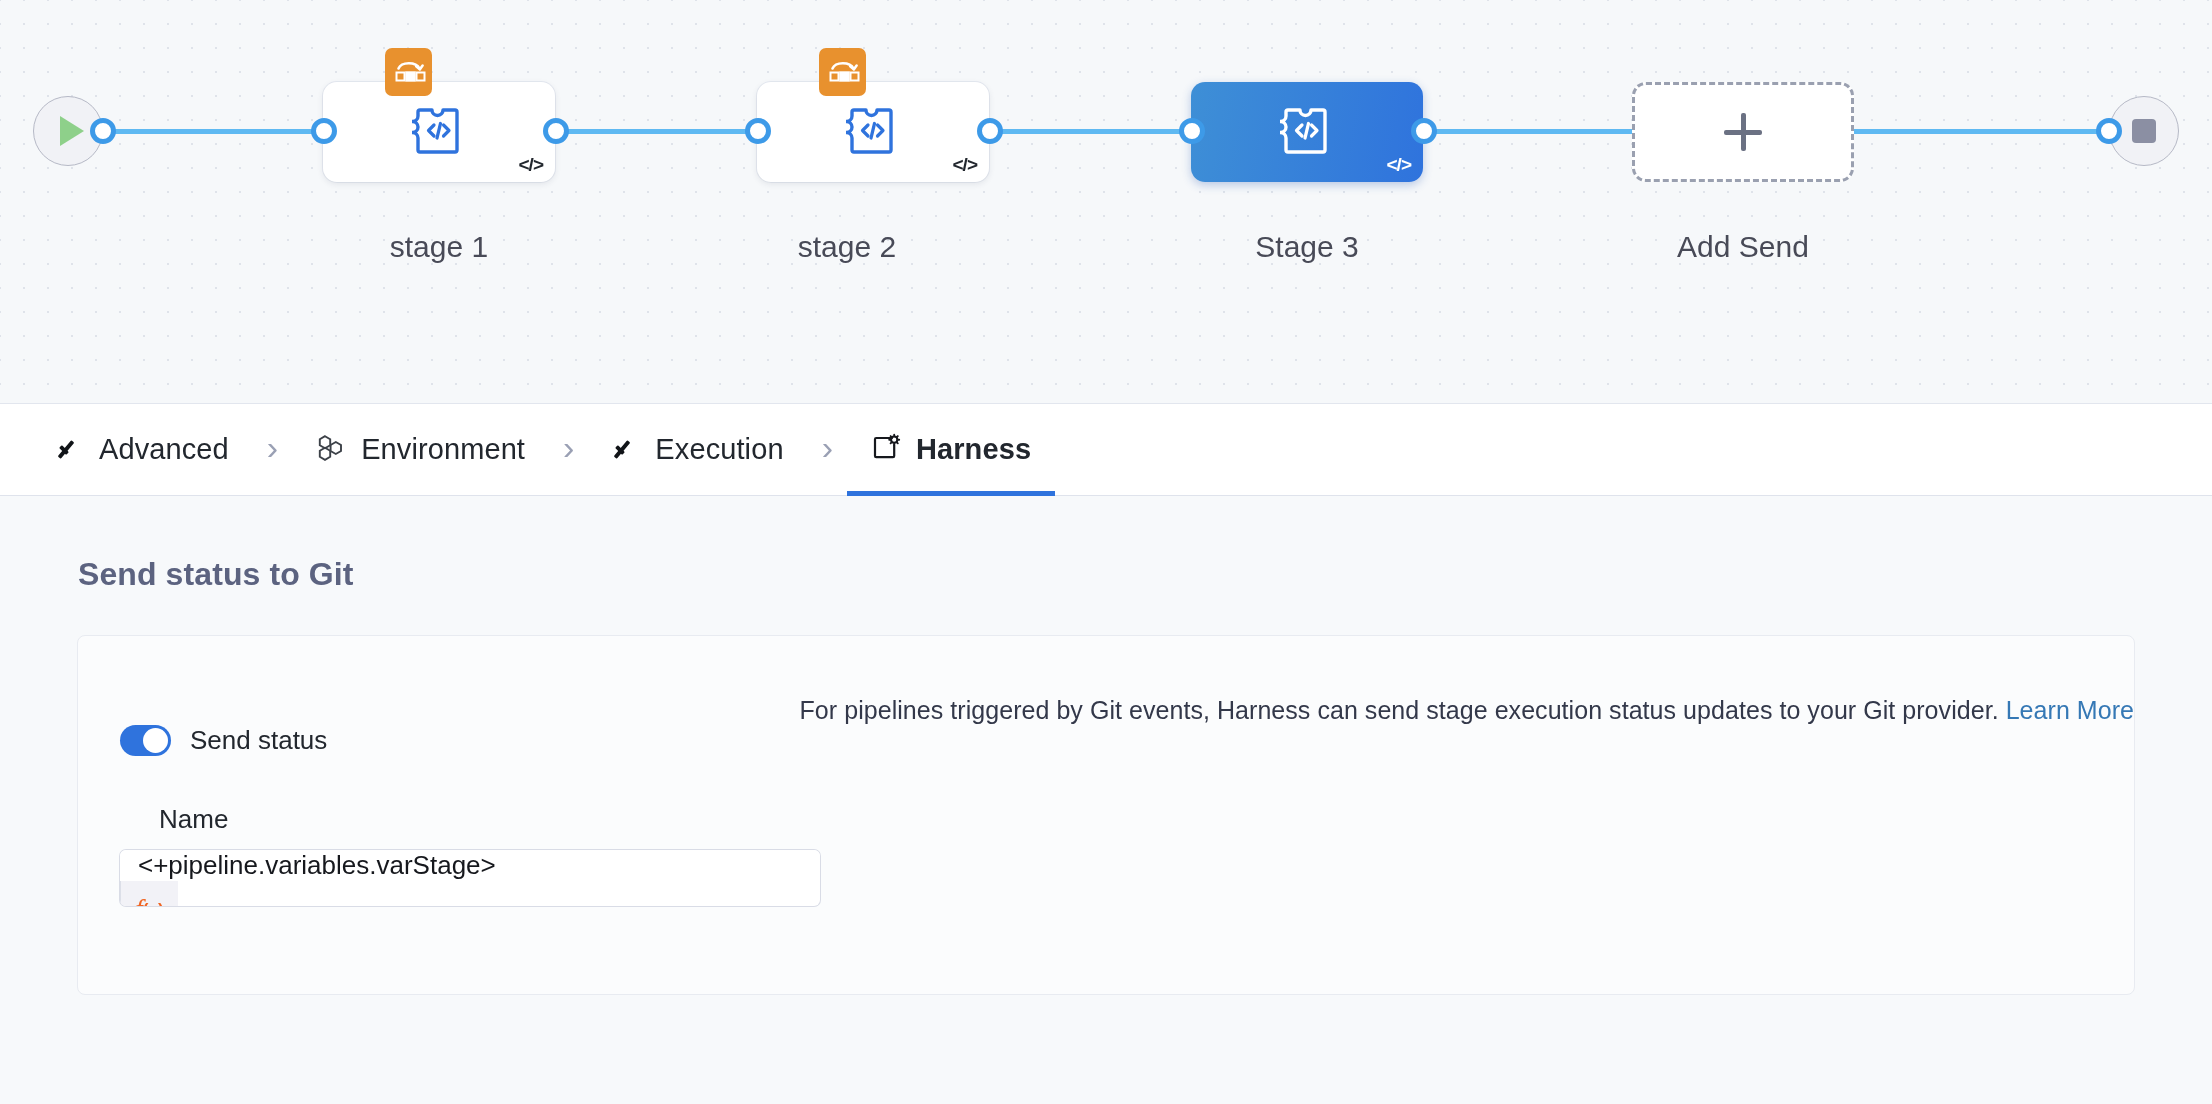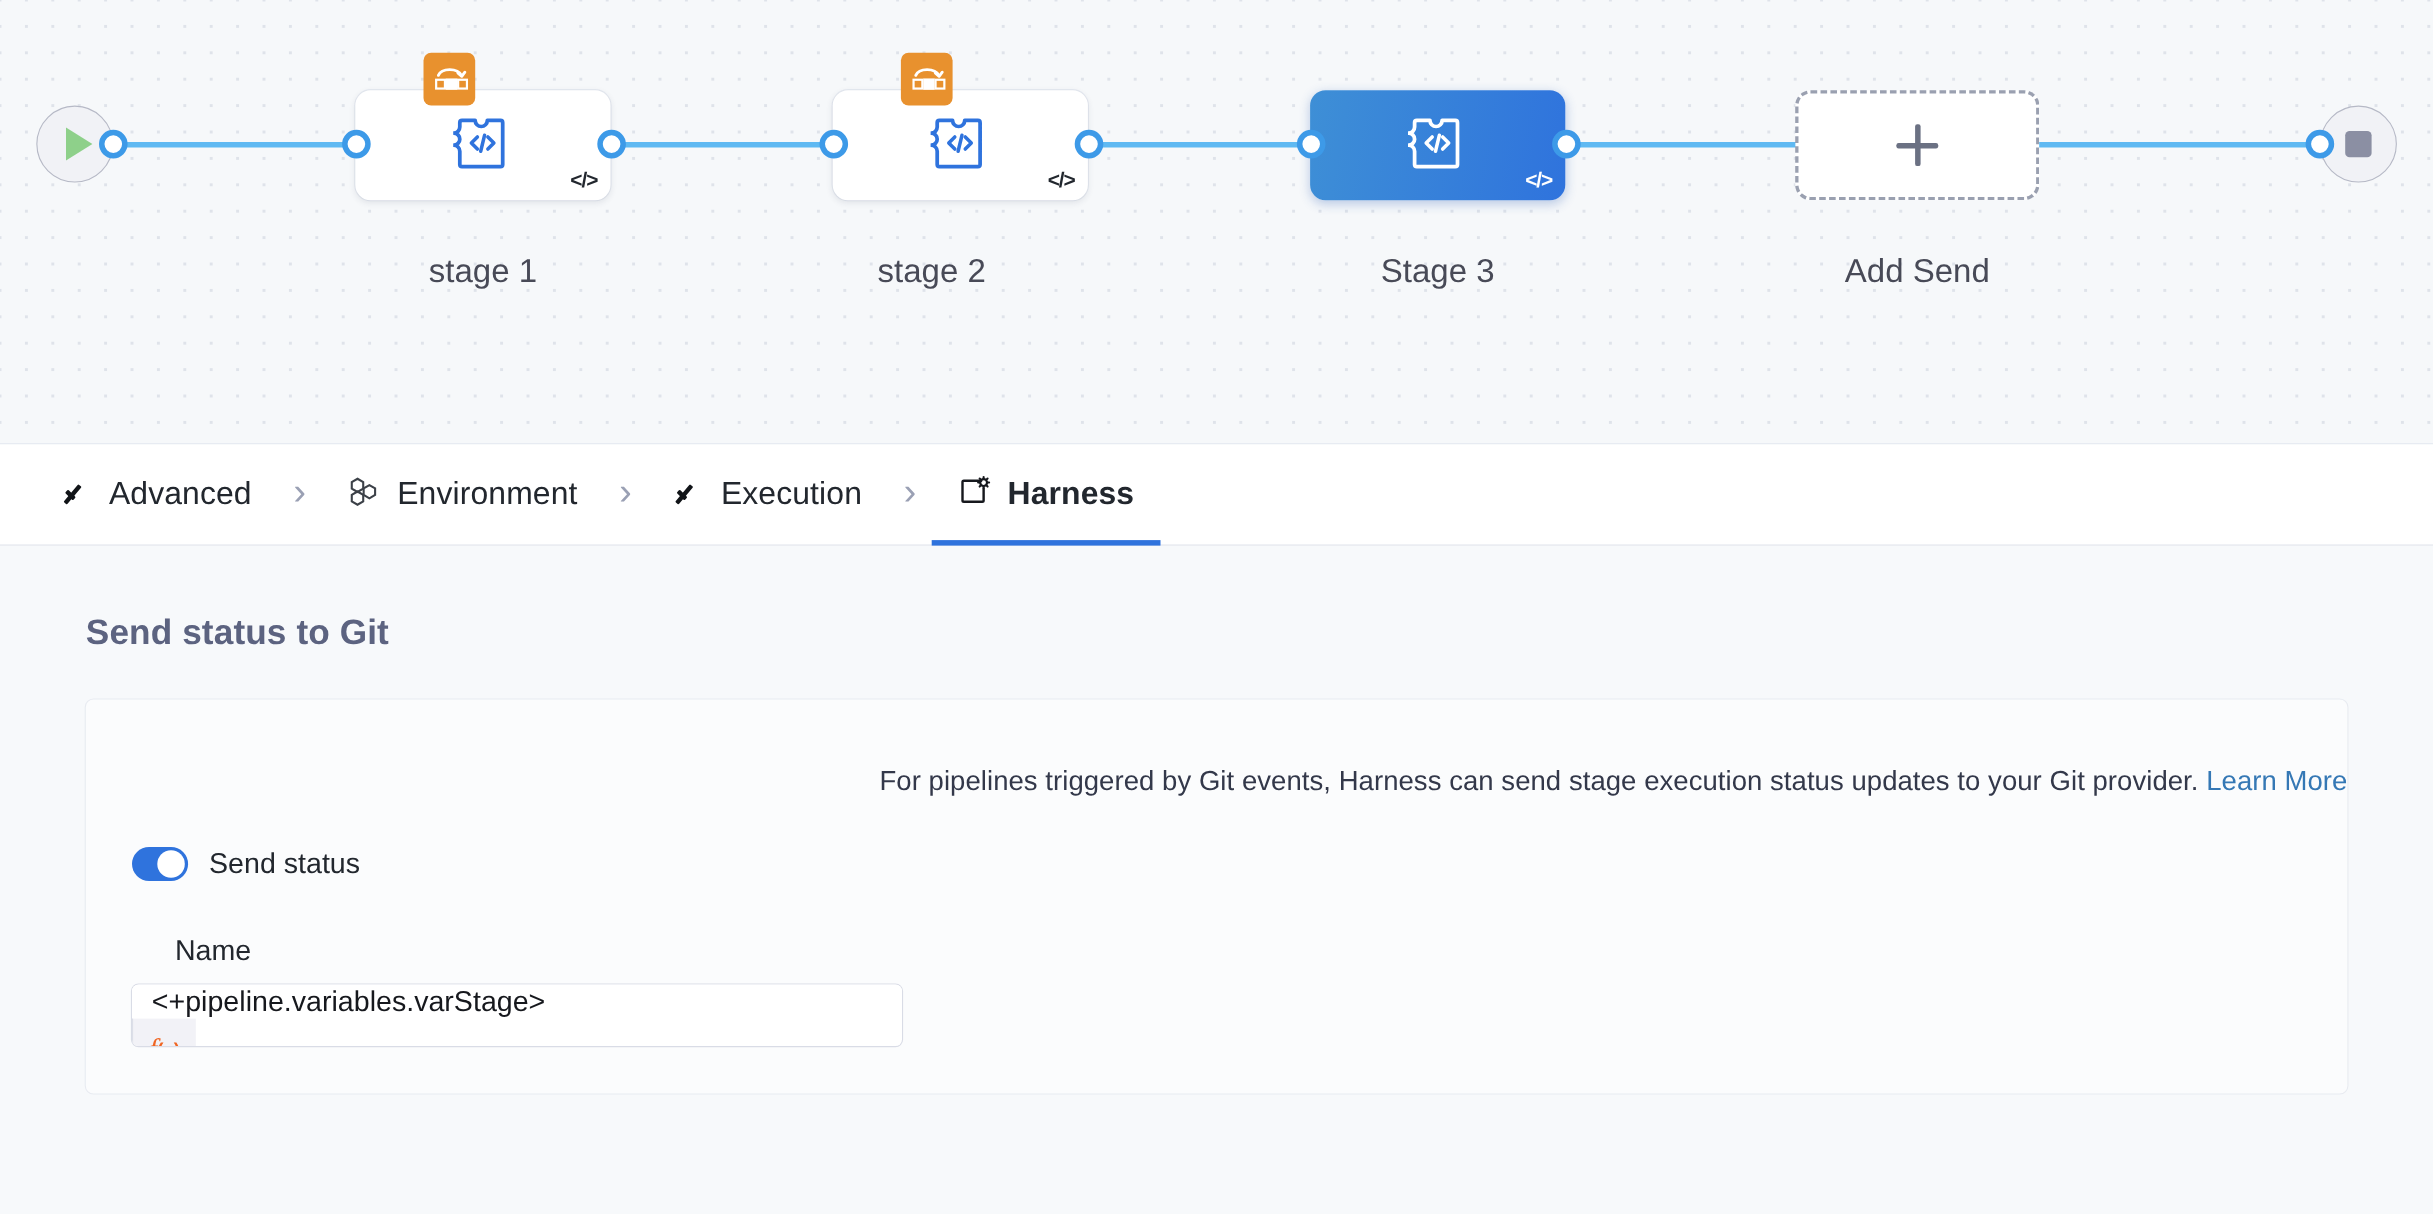--- a/index.html
+++ b/index.html
@@ -262,21 +262,20 @@
   }
   .learnmore {
     color: #3578b5;
     text-decoration: none;
     cursor: pointer;
   }
   .toggle-row {
     display: flex;
     align-items: flex-start;
     gap: 19px;
-    margin-top: 45px;
   }
   .switch {
     width: 51px;
     height: 31px;
     border-radius: 16px;
     background: #2f73dd;
     position: relative;
     cursor: pointer;
     flex: 0 0 auto;
   }

